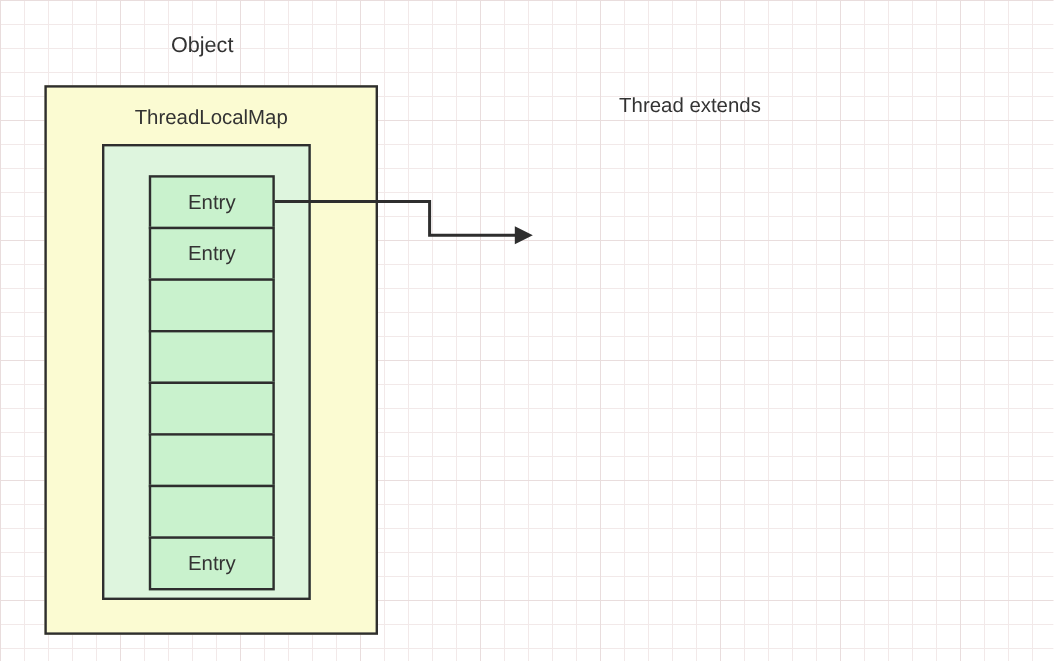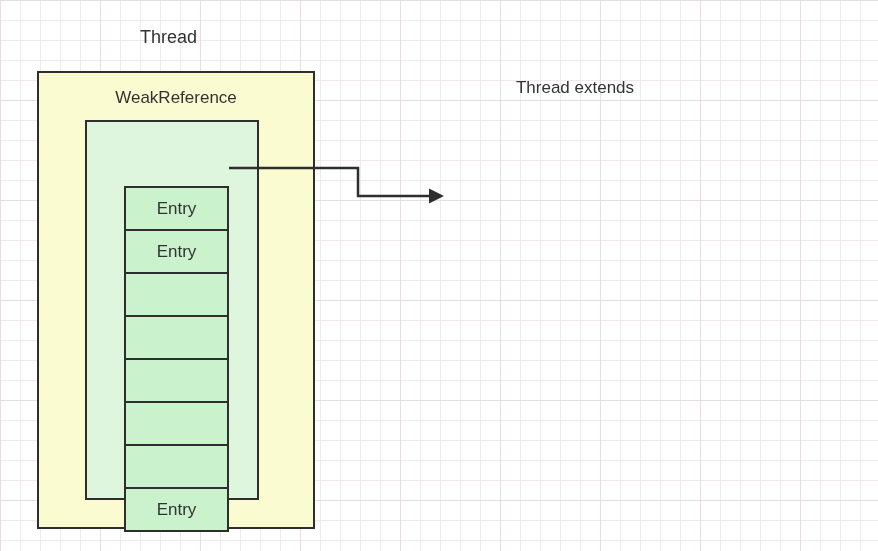--- a/index.html
+++ b/index.html
@@ -34,21 +34,21 @@
     position: absolute; left: 37px; top: 88px; width: 278px;
     text-align: center; font-size: 17px; color: #333333;
   }
 
   .inner-box {
     position: absolute; left: 85px; top: 120px; width: 174px; height: 380px;
     background: #def5de; border: 2px solid #2e2e2e;
   }
 
   .entry-stack {
-    position: absolute; left: 124px; top: 146px; width: 105px; margin-top: 40px;
+    position: absolute; left: 124px; top: 146px; width: 105px;
   }
   .entry-cell {
     width: 105px; height: 45px;
     margin-top: -2px;
     background: #c9f2cd;
     border: 2px solid #2e2e2e;
     display: flex; align-items: center; justify-content: center;
     font-size: 17px; color: #333333;
   }
   .entry-cell:first-child { margin-top: 0; }
@@ -71,24 +71,24 @@
     position: absolute; left: 0; top: 0;
     width: 878px; height: 551px;
     pointer-events: none;
   }
 </style>
 </head>
 <body>
 
 <div class="canvas">
 
-  <div class="thread-label label-text">Thread</div>
+  <div class="thread-label label-text">Object</div>
 
   <div class="outer-box"></div>
-  <div class="outer-box-label">WeakReference</div>
+  <div class="outer-box-label">ThreadLocalMap</div>
 
   <div class="inner-box"></div>
 
   <div class="entry-stack">
     <div class="entry-cell">Entry</div>
     <div class="entry-cell">Entry</div>
     <div class="entry-cell"></div>
     <div class="entry-cell"></div>
     <div class="entry-cell"></div>
     <div class="entry-cell"></div>

